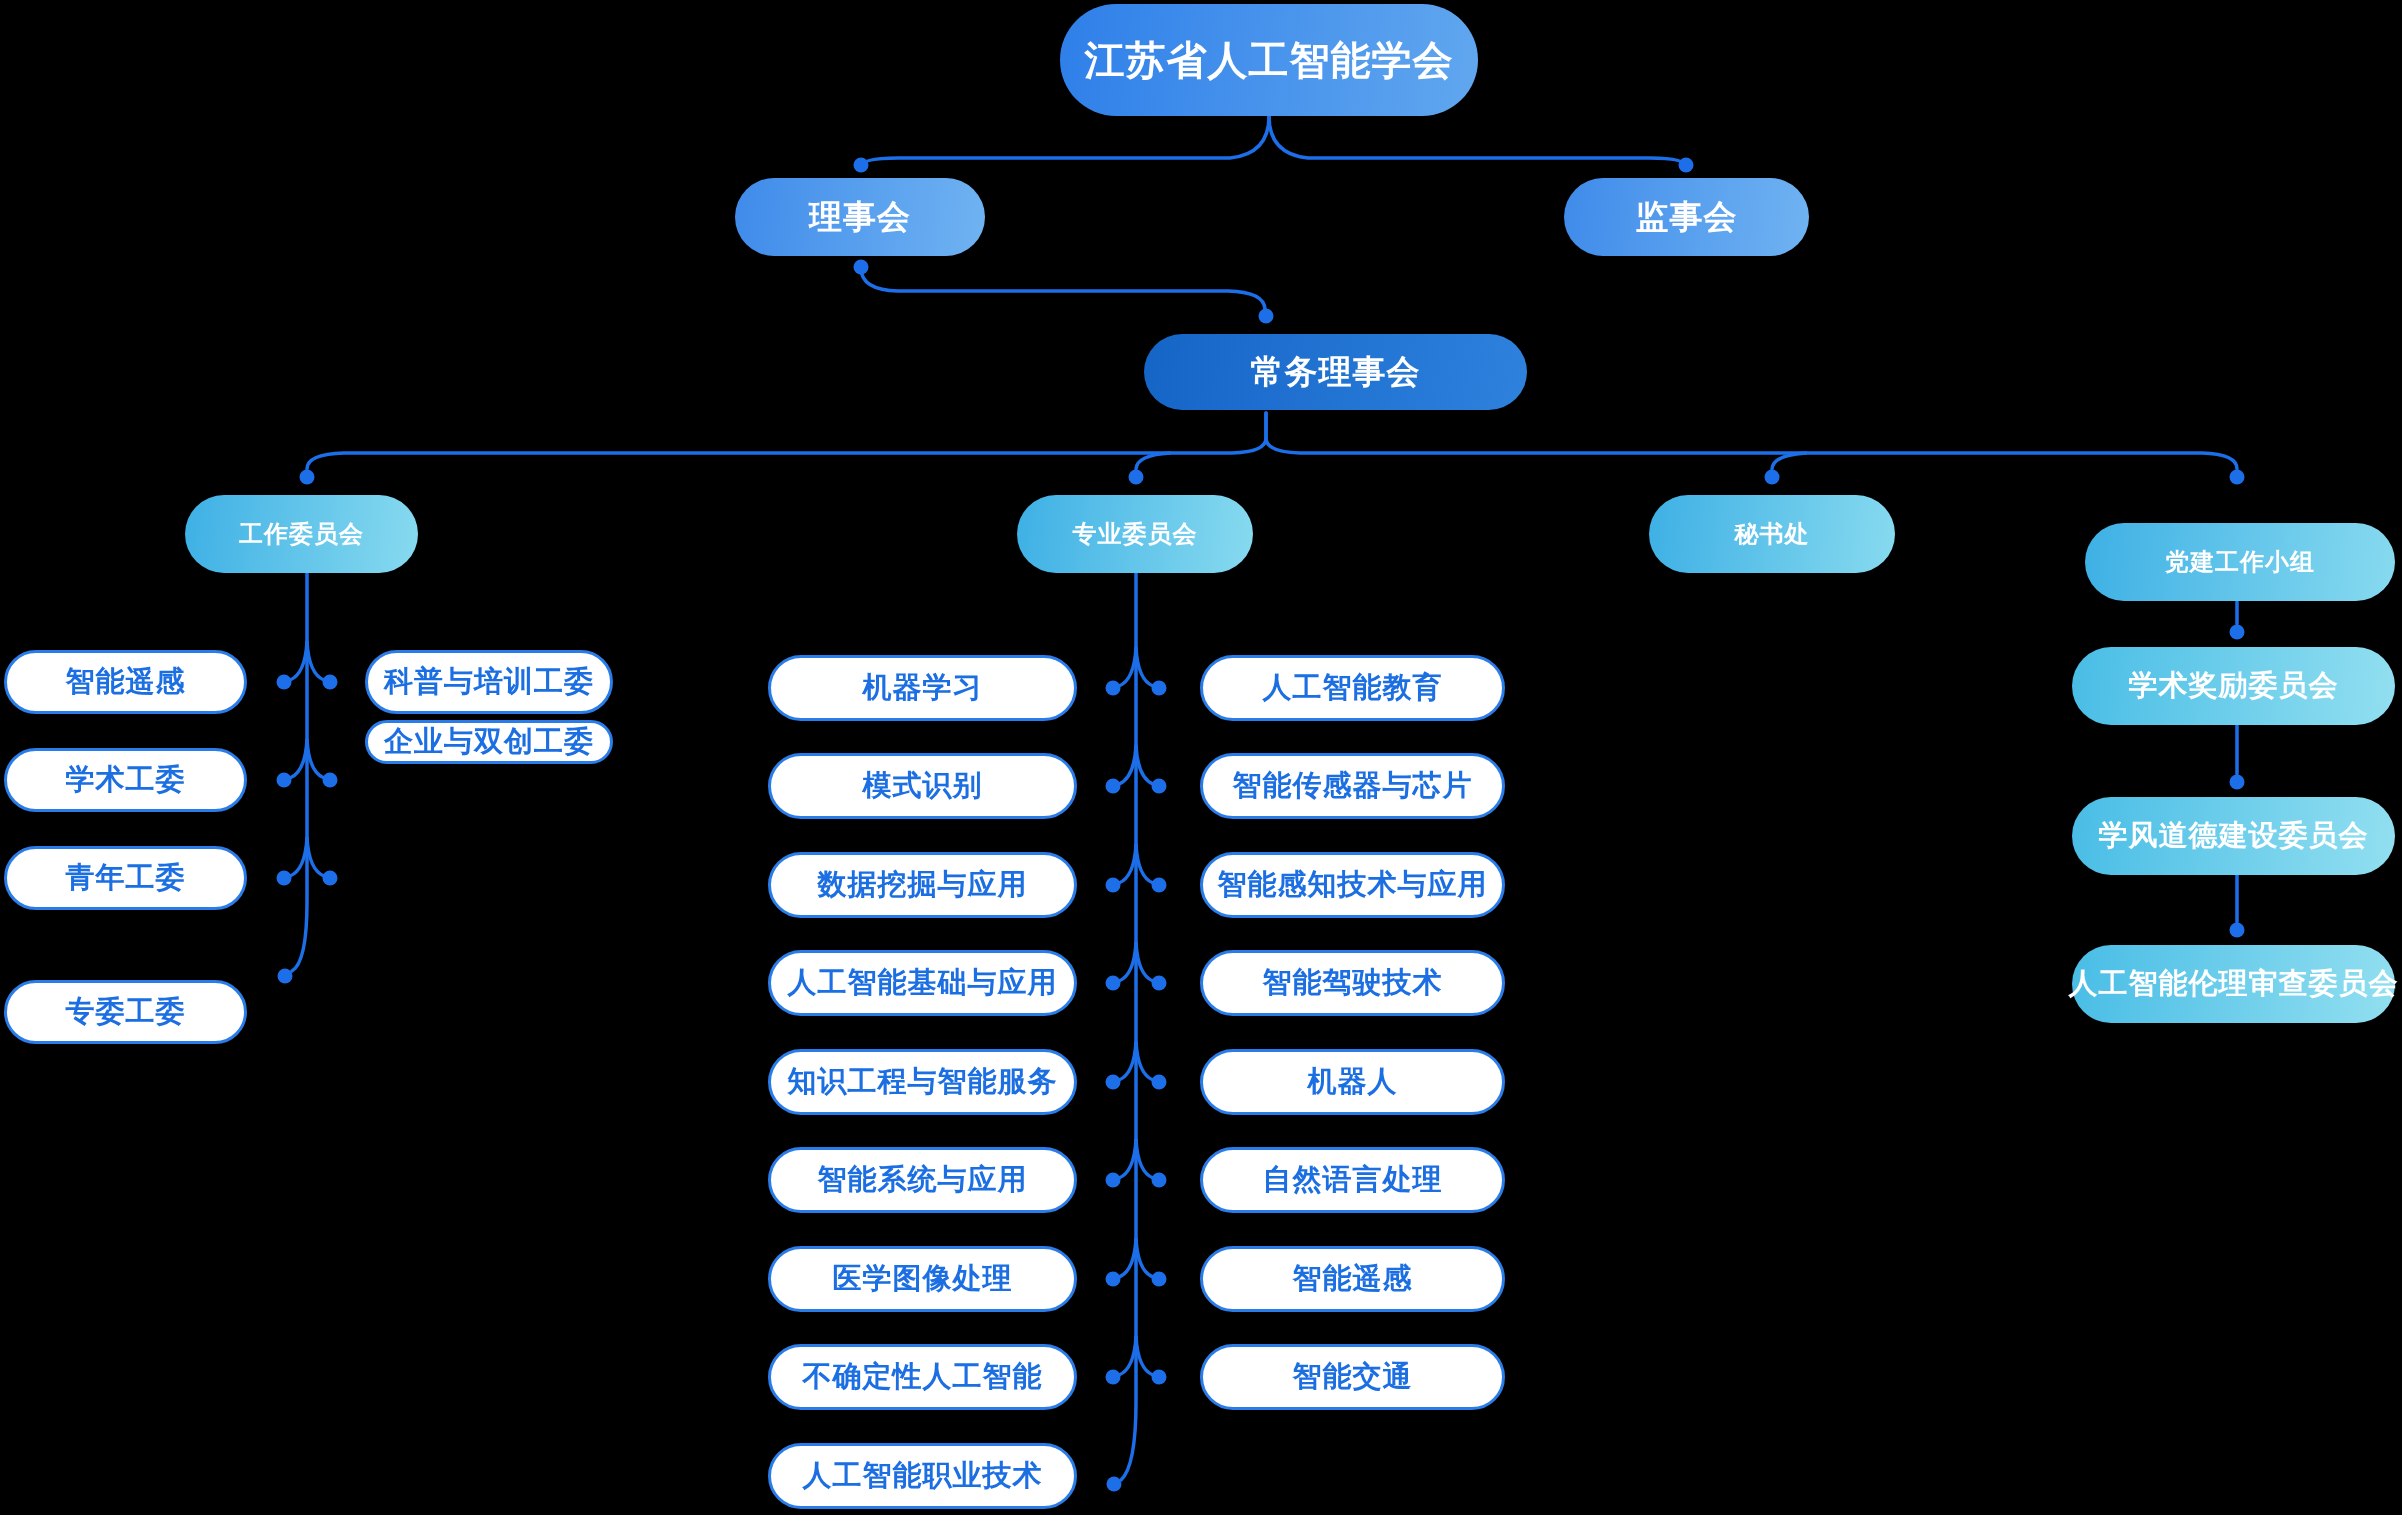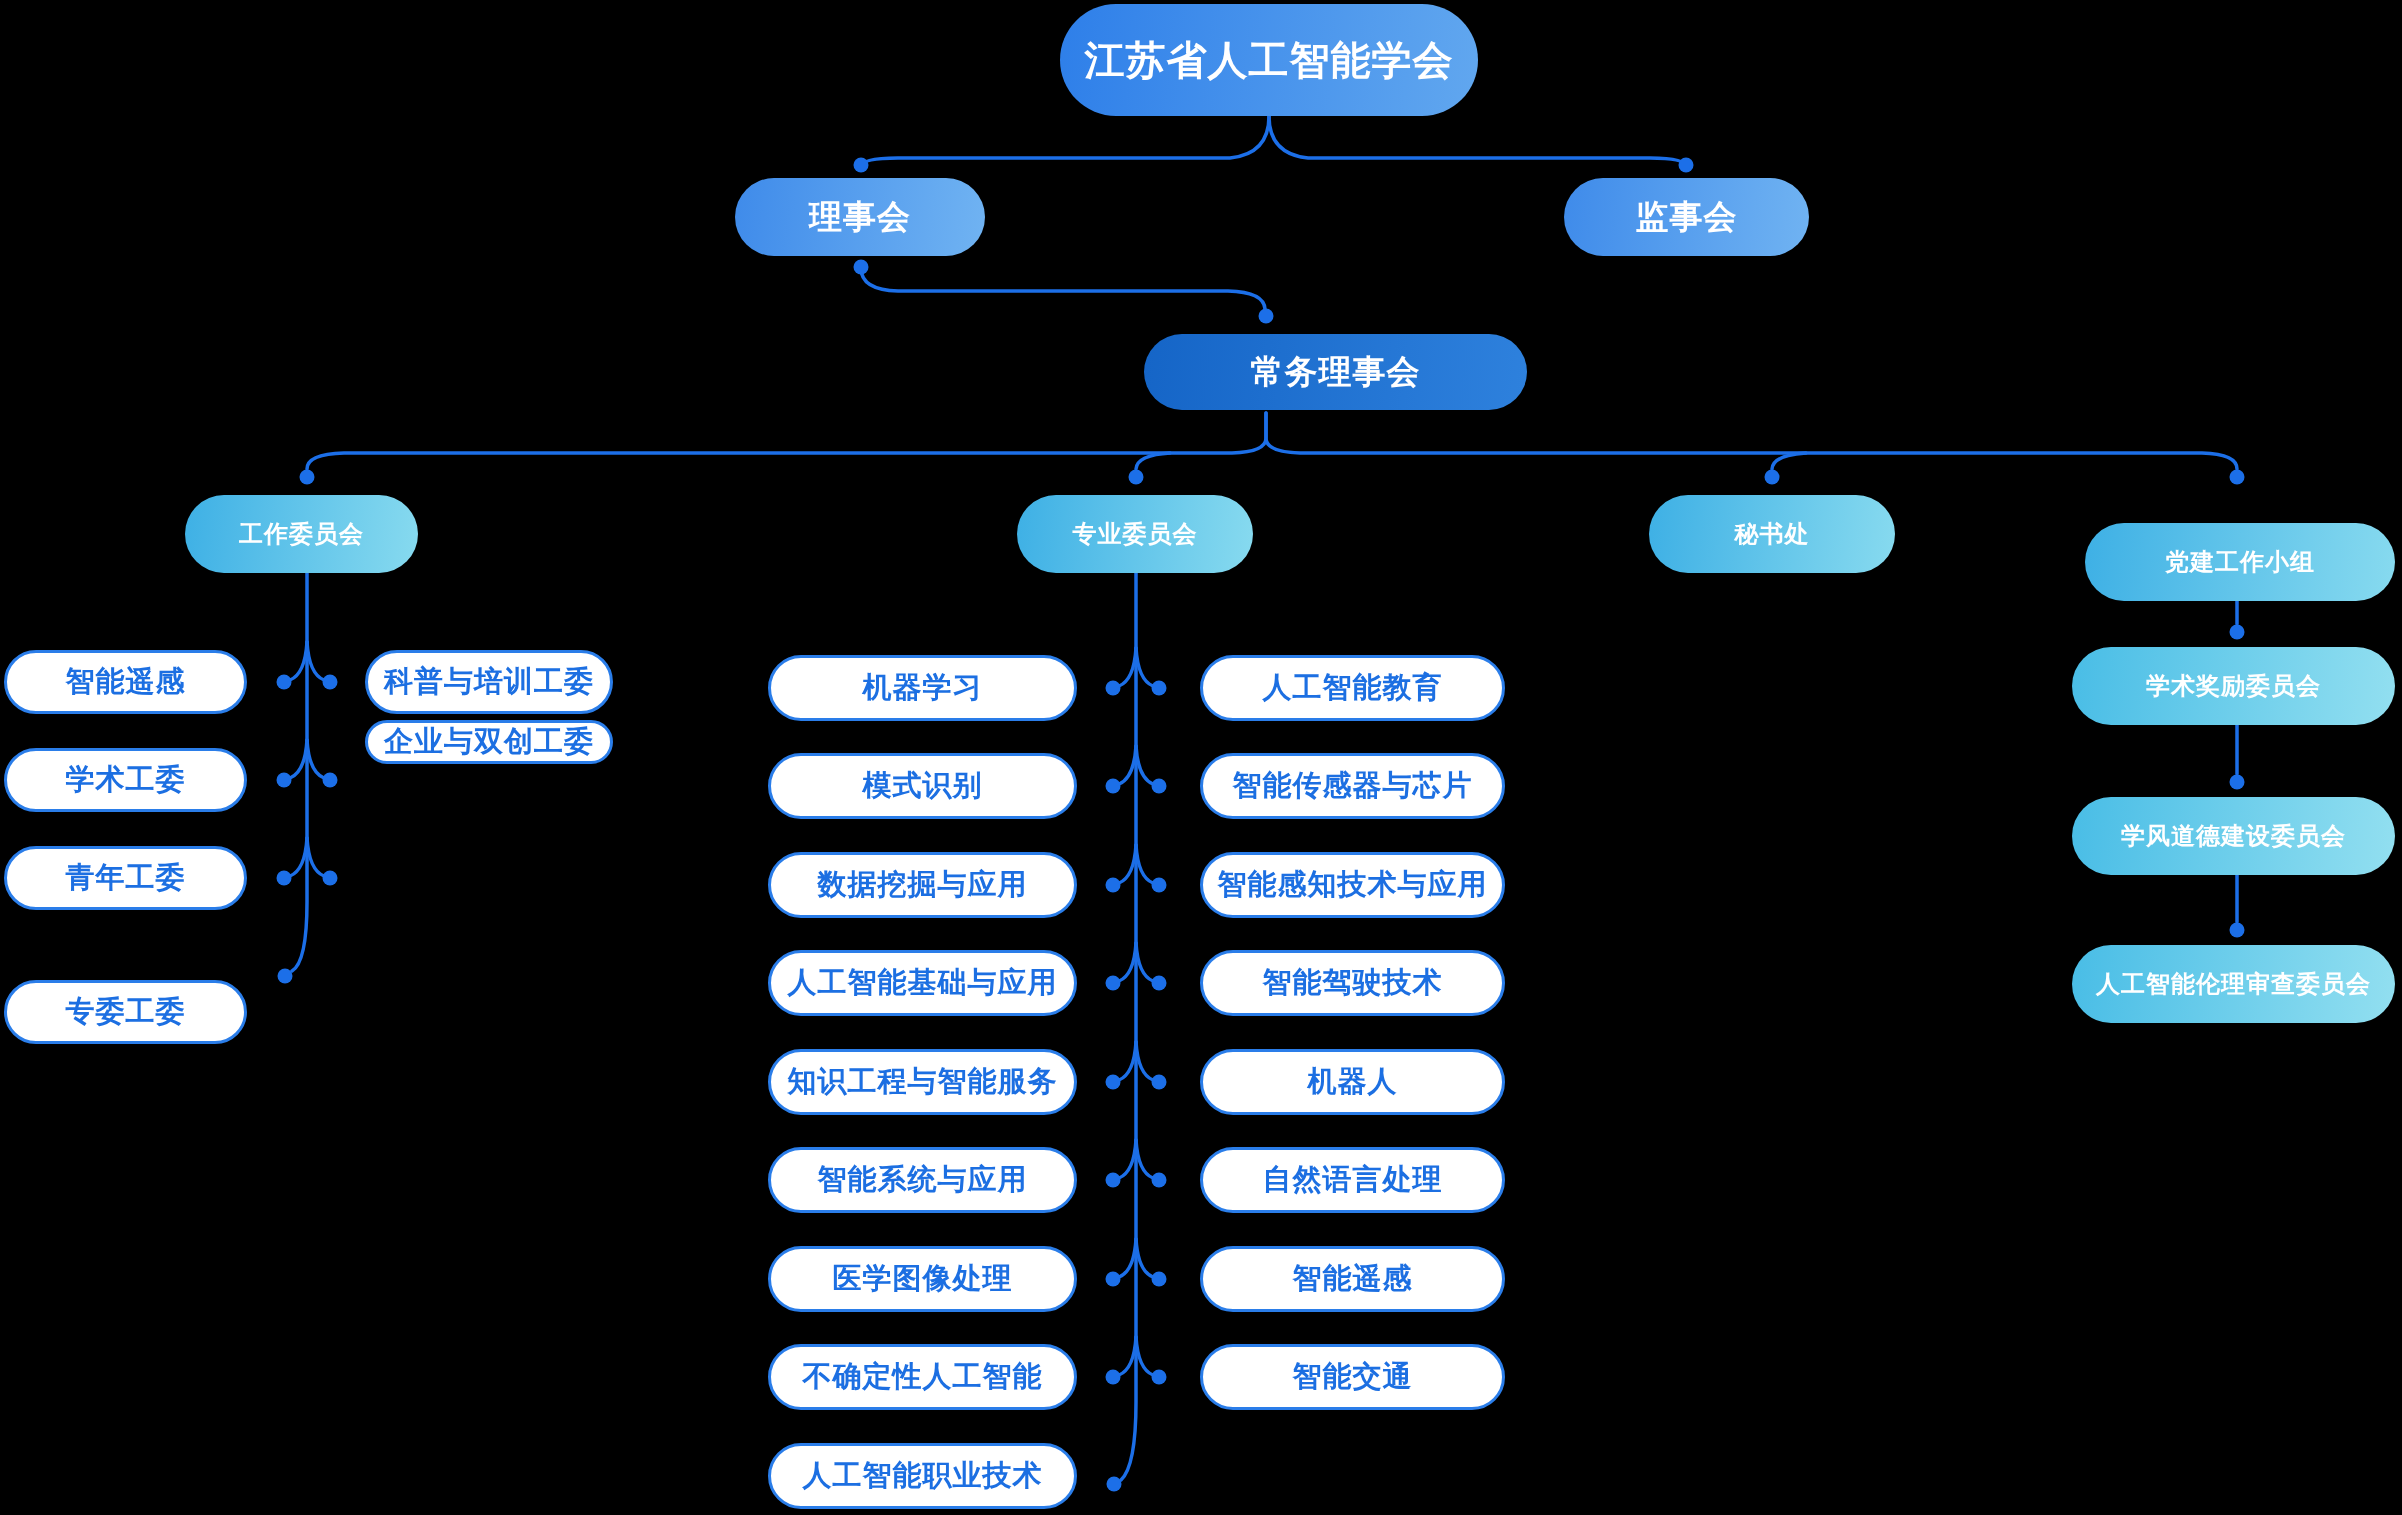--- a/index.html
+++ b/index.html
@@ -10,21 +10,21 @@
   #wires{position:absolute;left:0;top:0;width:2402px;height:1515px;}
   .n{
     position:absolute;display:flex;align-items:center;justify-content:center;
     color:#fff;font-weight:700;border-radius:999px;white-space:nowrap;
     font-size:33px;letter-spacing:1px;
   }
   .g-root{background:linear-gradient(96deg,#2E7FE9,#61A7EF);font-size:40px;}
   .g-l2{background:linear-gradient(96deg,#3F8BEA,#70B3F2);}
   .g-standing{background:linear-gradient(96deg,#1565C7,#2E81DD);}
   .g-branch{background:linear-gradient(96deg,#3EB0E5,#87DAEF);font-size:24px;}
-  .g-party{background:linear-gradient(96deg,#49BDE6,#92DFF0);font-size:24px;}
+  .g-party{background:linear-gradient(96deg,#49BDE6,#92DFF0);font-size:29px;}
   .w{
     position:absolute;display:flex;align-items:center;justify-content:center;
     background:#fff;border:3px solid #2A7DE9;color:#1C6FE2;font-weight:700;
     border-radius:999px;white-space:nowrap;font-size:29px;letter-spacing:1px;
     box-sizing:border-box;
   }
 </style>
 </head>
 <body>
 

